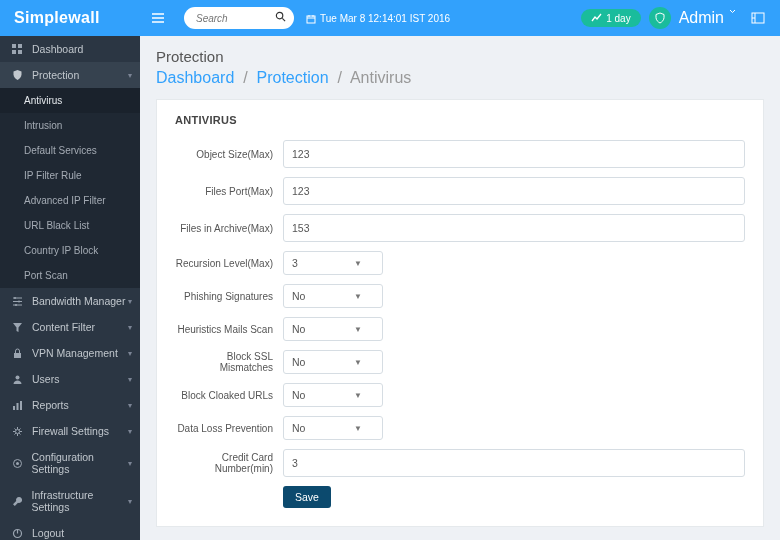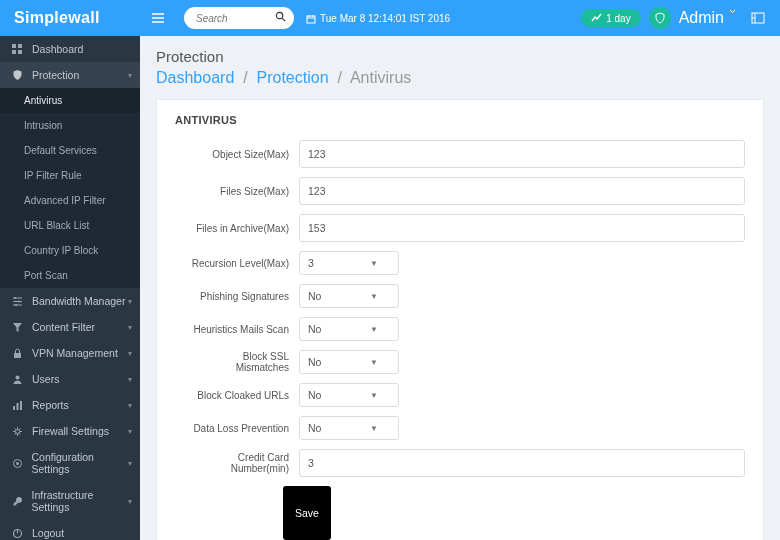--- a/index.html
+++ b/index.html
@@ -26,25 +26,25 @@
 .side-sub .sub-item { padding: 7px 10px 7px 24px; cursor: pointer; font-size: 10px; color: #a4abb4; }
 .side-sub .sub-item.active { background: #1a222c; color: #e4e8ec; }
 .side-icon { width: 12px; text-align: center; font-size: 11px; }
 .main { flex: 1; padding: 10px 16px; overflow-y: auto; }
 .page-title { font-size: 15px; color: #555; margin-bottom: 4px; margin-top: 2px; }
 .breadcrumb { font-size: 16px; color: #999; margin-bottom: 12px; }
 .breadcrumb a { color: #32a1fc; text-decoration: none; }
 .panel { background: #fff; border: 1px solid #e5e9ec; padding: 14px 18px 18px; }
 .panel-title { font-size: 11px; font-weight: 600; color: #444; letter-spacing: 0.3px; margin-bottom: 14px; }
 .form-row { display: flex; align-items: center; margin-bottom: 9px; }
-.form-label { width: 108px; text-align: right; font-size: 10px; color: #555; padding-right: 10px; margin-left: 16px; }
+.form-label { width: 108px; text-align: right; font-size: 10px; color: #555; padding-right: 10px; }
 .form-input { flex: 1; height: 28px; border: 1px solid #d6dde3; border-radius: 3px; padding: 0 8px; font-size: 10.5px; color: #555; }
 .form-select { width: 100px; height: 24px; border: 1px solid #d6dde3; border-radius: 3px; padding: 0 20px 0 8px; font-size: 10.5px; color: #555; position: relative; background: #fff; display: flex; align-items: center; justify-content: space-between; cursor: pointer; }
 .form-select .caret { font-size: 8px; color: #777; }
-.btn-save { margin-left: 108px; background: #000000; color: #fff; border: none; border-radius: 3px; padding: 21px 12px; font-size: 10.5px; cursor: pointer; }
+.btn-save { margin-left: 108px; background: #0c4a6e; color: #fff; border: none; border-radius: 3px; padding: 5px 12px; font-size: 10.5px; cursor: pointer; }
 svg { display: block; }
 </style>
 </head>
 <body>
 
 <div class="header">
   <div class="brand">Simplewall</div>
   <div class="hamburger">
     <svg width="14" height="14" viewBox="0 0 14 14">
         <path d="M1 3h12M1 7h12M1 11h12" stroke="#fff" stroke-width="1.5"></path>
@@ -233,21 +233,21 @@
     </div>
 
     <div class="panel">
       <div class="panel-title">ANTIVIRUS</div>
 
       <div class="form-row">
         <div class="form-label">Object Size(Max)</div>
         <input class="form-input" value="123" style="">
       </div>
       <div class="form-row">
-        <div class="form-label">Files Size(Max)</div>
+        <div class="form-label">Files Port(Max)</div>
         <input class="form-input" value="123" style="">
       </div>
       <div class="form-row">
         <div class="form-label">Files in Archive(Max)</div>
         <input class="form-input" value="153" style="">
       </div>
       <div class="form-row">
         <div class="form-label">Recursion Level(Max)</div>
         <div class="form-select">
             <span>3</span>

